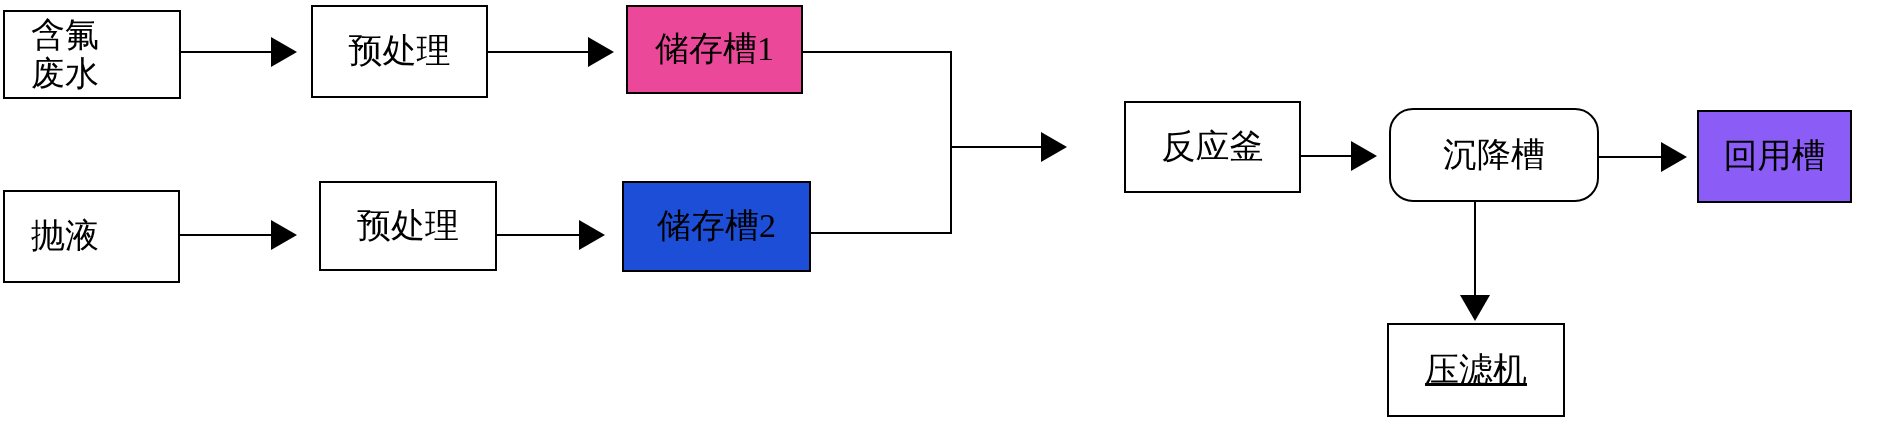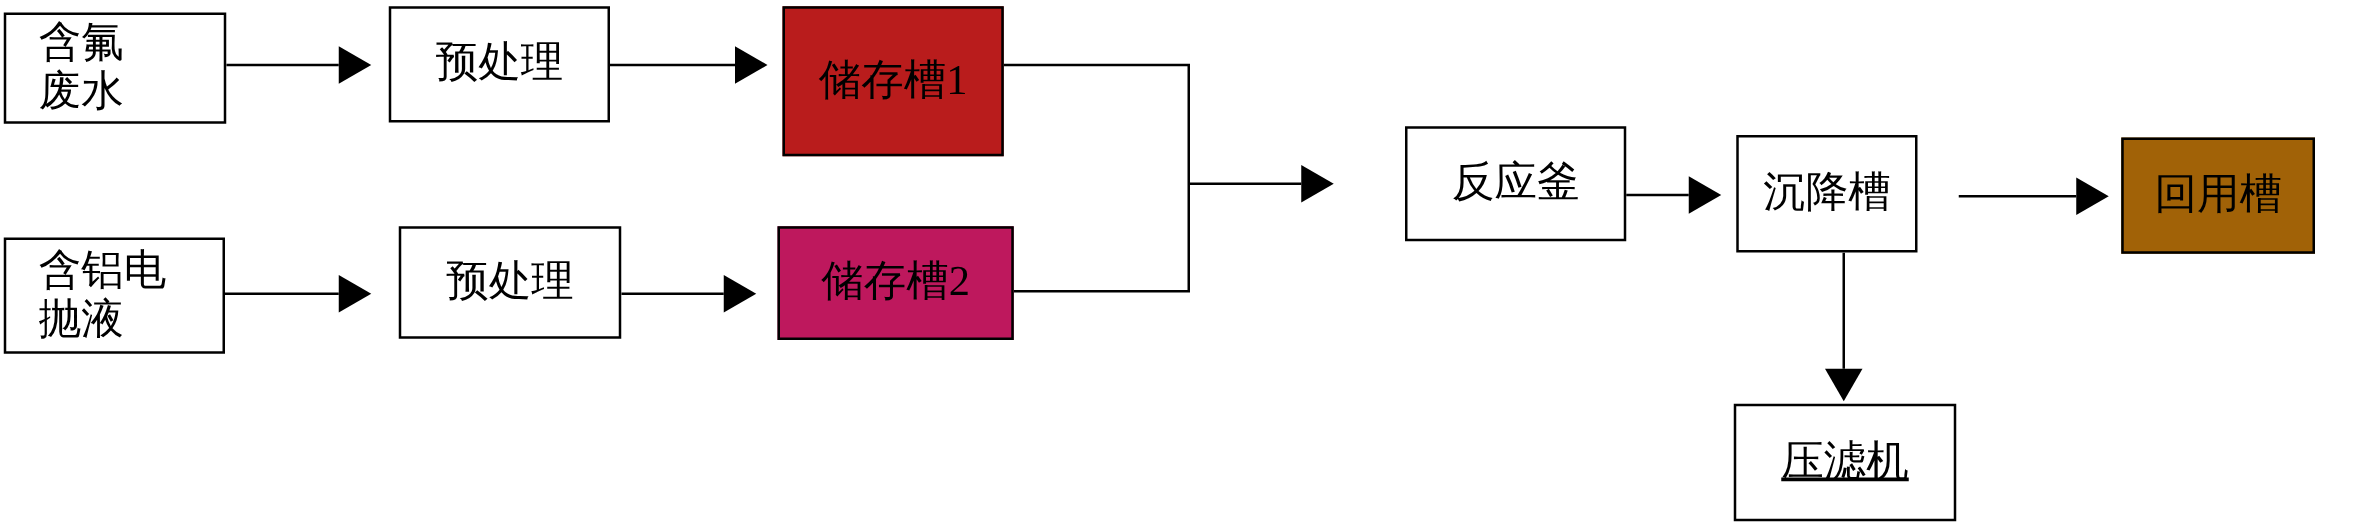--- a/index.html
+++ b/index.html
@@ -69,39 +69,38 @@
       <polyline points="1475,202 1475,295" fill="none" stroke="#000000" stroke-width="2"></polyline>
     </svg>
   <div id="nodes">
       <div class="node left" style="left: 3px; top: 10px; width: 178px; height: 89px; background: rgb(255, 255, 255); border-color: rgb(0, 0, 0);">
         <div class="line">含氟</div>
         <div class="line">废水</div>
       </div>
       <div class="node" style="left: 311px; top: 5px; width: 177px; height: 93px; background: rgb(255, 255, 255); border-color: rgb(0, 0, 0);">
         <div class="line">预处理</div>
       </div>
-      <div class="node" style="left: 626px; top: 5px; width: 177px; height: 120px; background: #b91c1c; border-color: rgb(0, 0, 0);">
+      <div class="node" style="left: 626px; top: 5px; width: 177px; height: 89px; background: #ec4899; border-color: rgb(0, 0, 0);">
         <div class="line">储存槽1</div>
       </div>
       <div class="node left" style="left: 3px; top: 190px; width: 177px; height: 93px; background: rgb(255, 255, 255); border-color: rgb(0, 0, 0);">
-        <div class="line">含铝电</div>
         <div class="line">抛液</div>
       </div>
       <div class="node" style="left: 319px; top: 181px; width: 178px; height: 90px; background: rgb(255, 255, 255); border-color: rgb(0, 0, 0);">
         <div class="line">预处理</div>
       </div>
-      <div class="node" style="left: 622px; top: 181px; width: 189px; height: 91px; background: #be185d; border-color: rgb(0, 0, 0);">
+      <div class="node" style="left: 622px; top: 181px; width: 189px; height: 91px; background: #1d4ed8; border-color: rgb(0, 0, 0);">
         <div class="line">储存槽2</div>
       </div>
       <div class="node" style="left: 1080px; top: 101px; width: 177px; height: 92px; background: rgb(255, 255, 255); border-color: rgb(0, 0, 0); margin-left: 44px;">
         <div class="line">反应釜</div>
       </div>
-      <div class="node" style="left: 1389px; top: 108px; width: 145px; height: 94px; background: rgb(255, 255, 255); border-color: rgb(0, 0, 0);">
+      <div class="node" style="left: 1389px; top: 108px; width: 210px; height: 94px; background: rgb(255, 255, 255); border-color: rgb(0, 0, 0); border-radius: 24px;">
         <div class="line">沉降槽</div>
       </div>
-      <div class="node" style="left: 1697px; top: 110px; width: 155px; height: 93px; background: #a16207; border-color: rgb(0, 0, 0);">
+      <div class="node" style="left: 1697px; top: 110px; width: 155px; height: 93px; background: #8b5cf6; border-color: rgb(0, 0, 0);">
         <div class="line">回用槽</div>
       </div>
       <div class="node" style="left: 1387px; top: 323px; width: 178px; height: 94px; background: rgb(255, 255, 255); border-color: rgb(0, 0, 0); text-decoration: underline;">
         <div class="line">压滤机</div>
       </div>
     </div>
 </div>
 
 </body></html>

